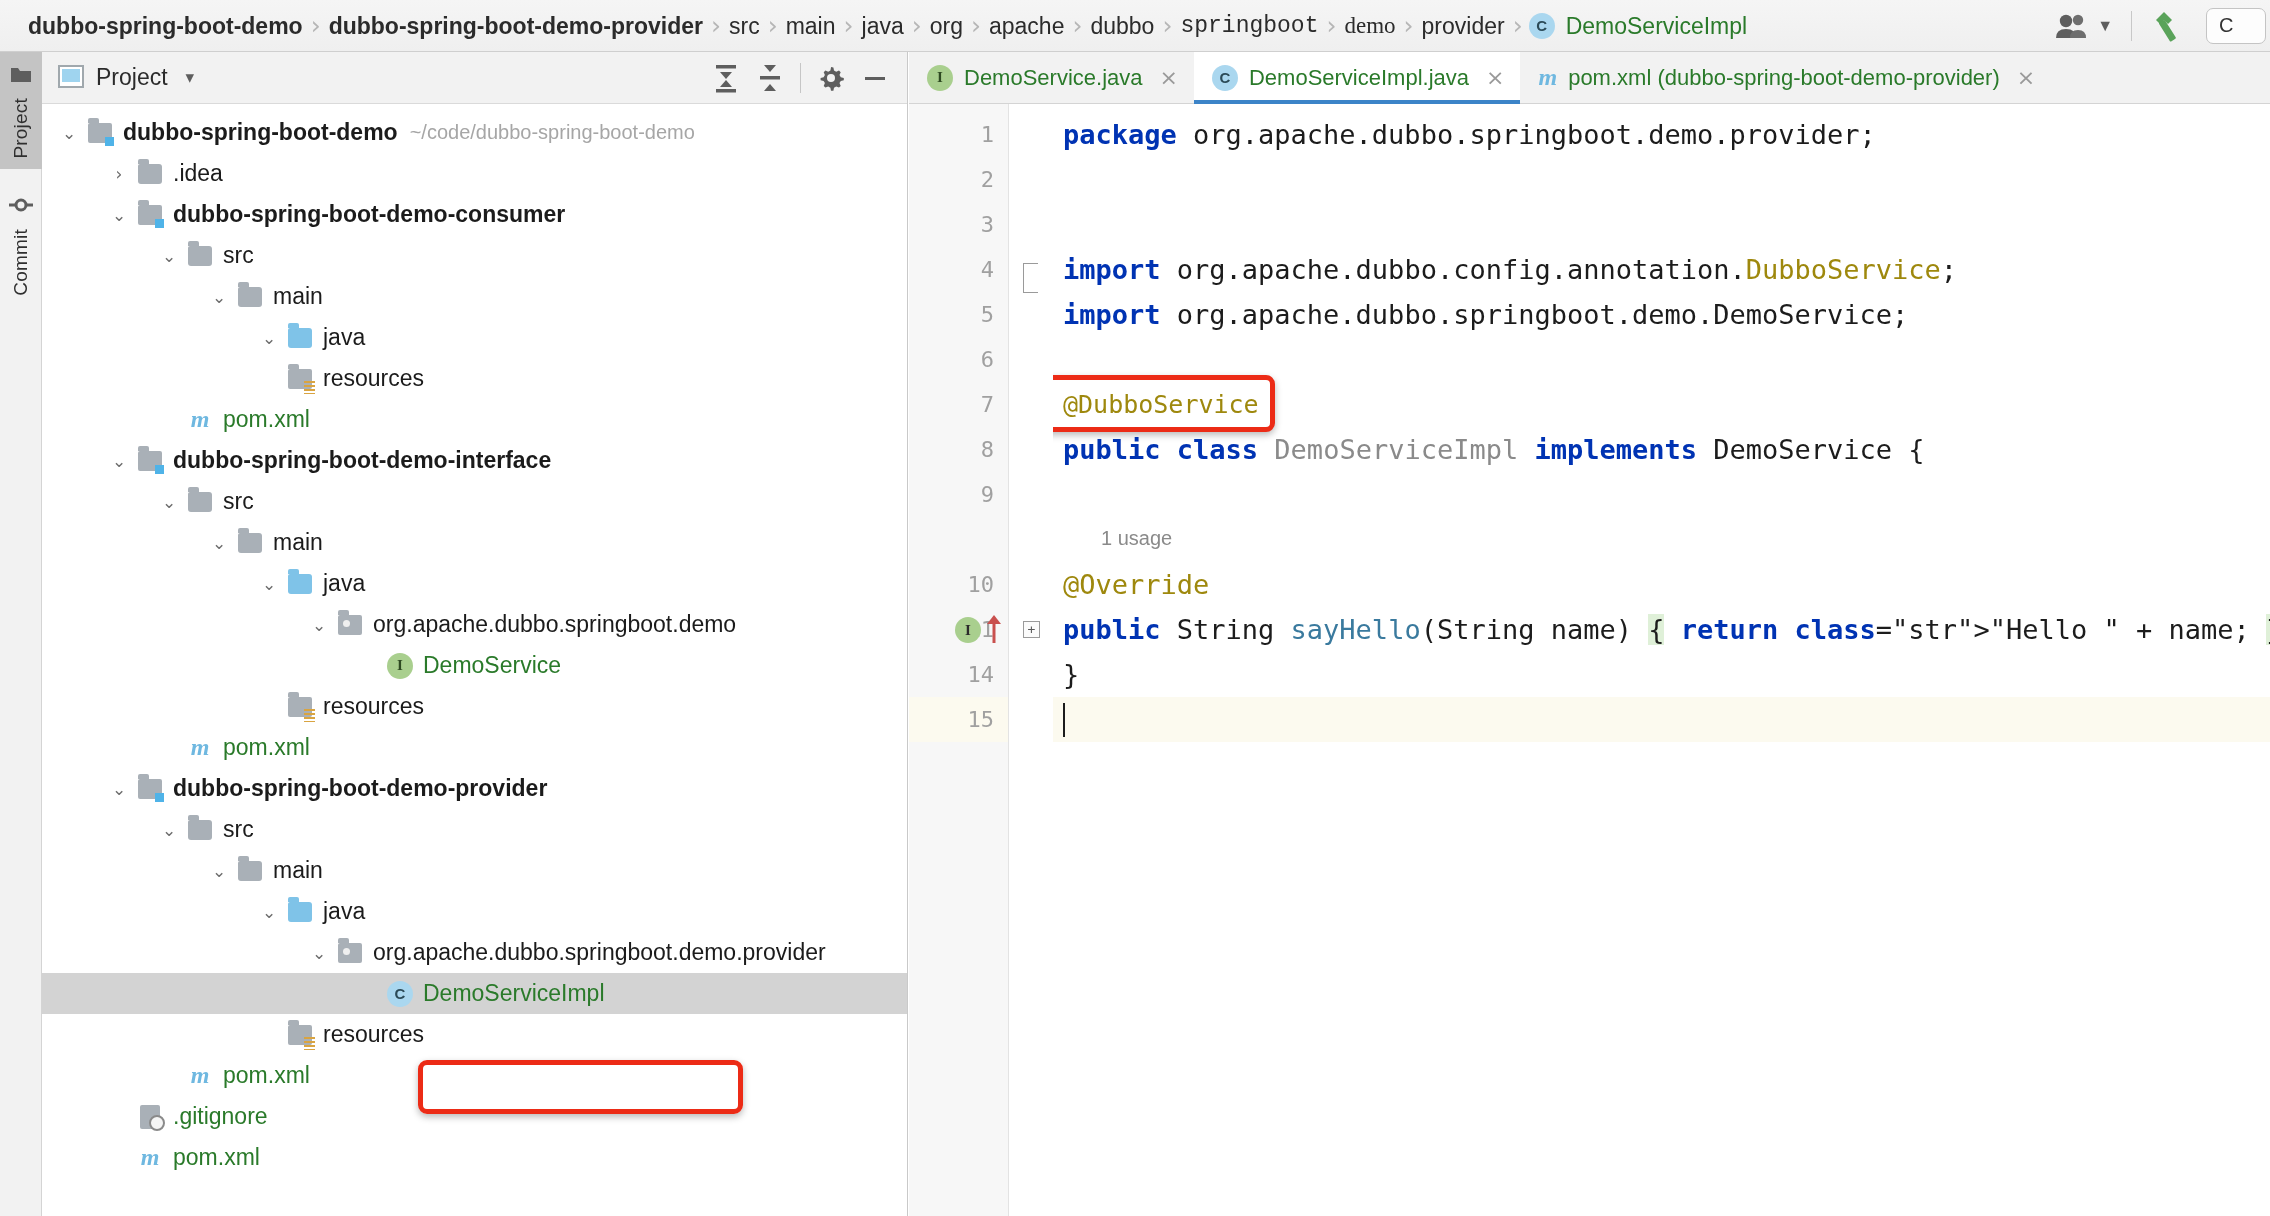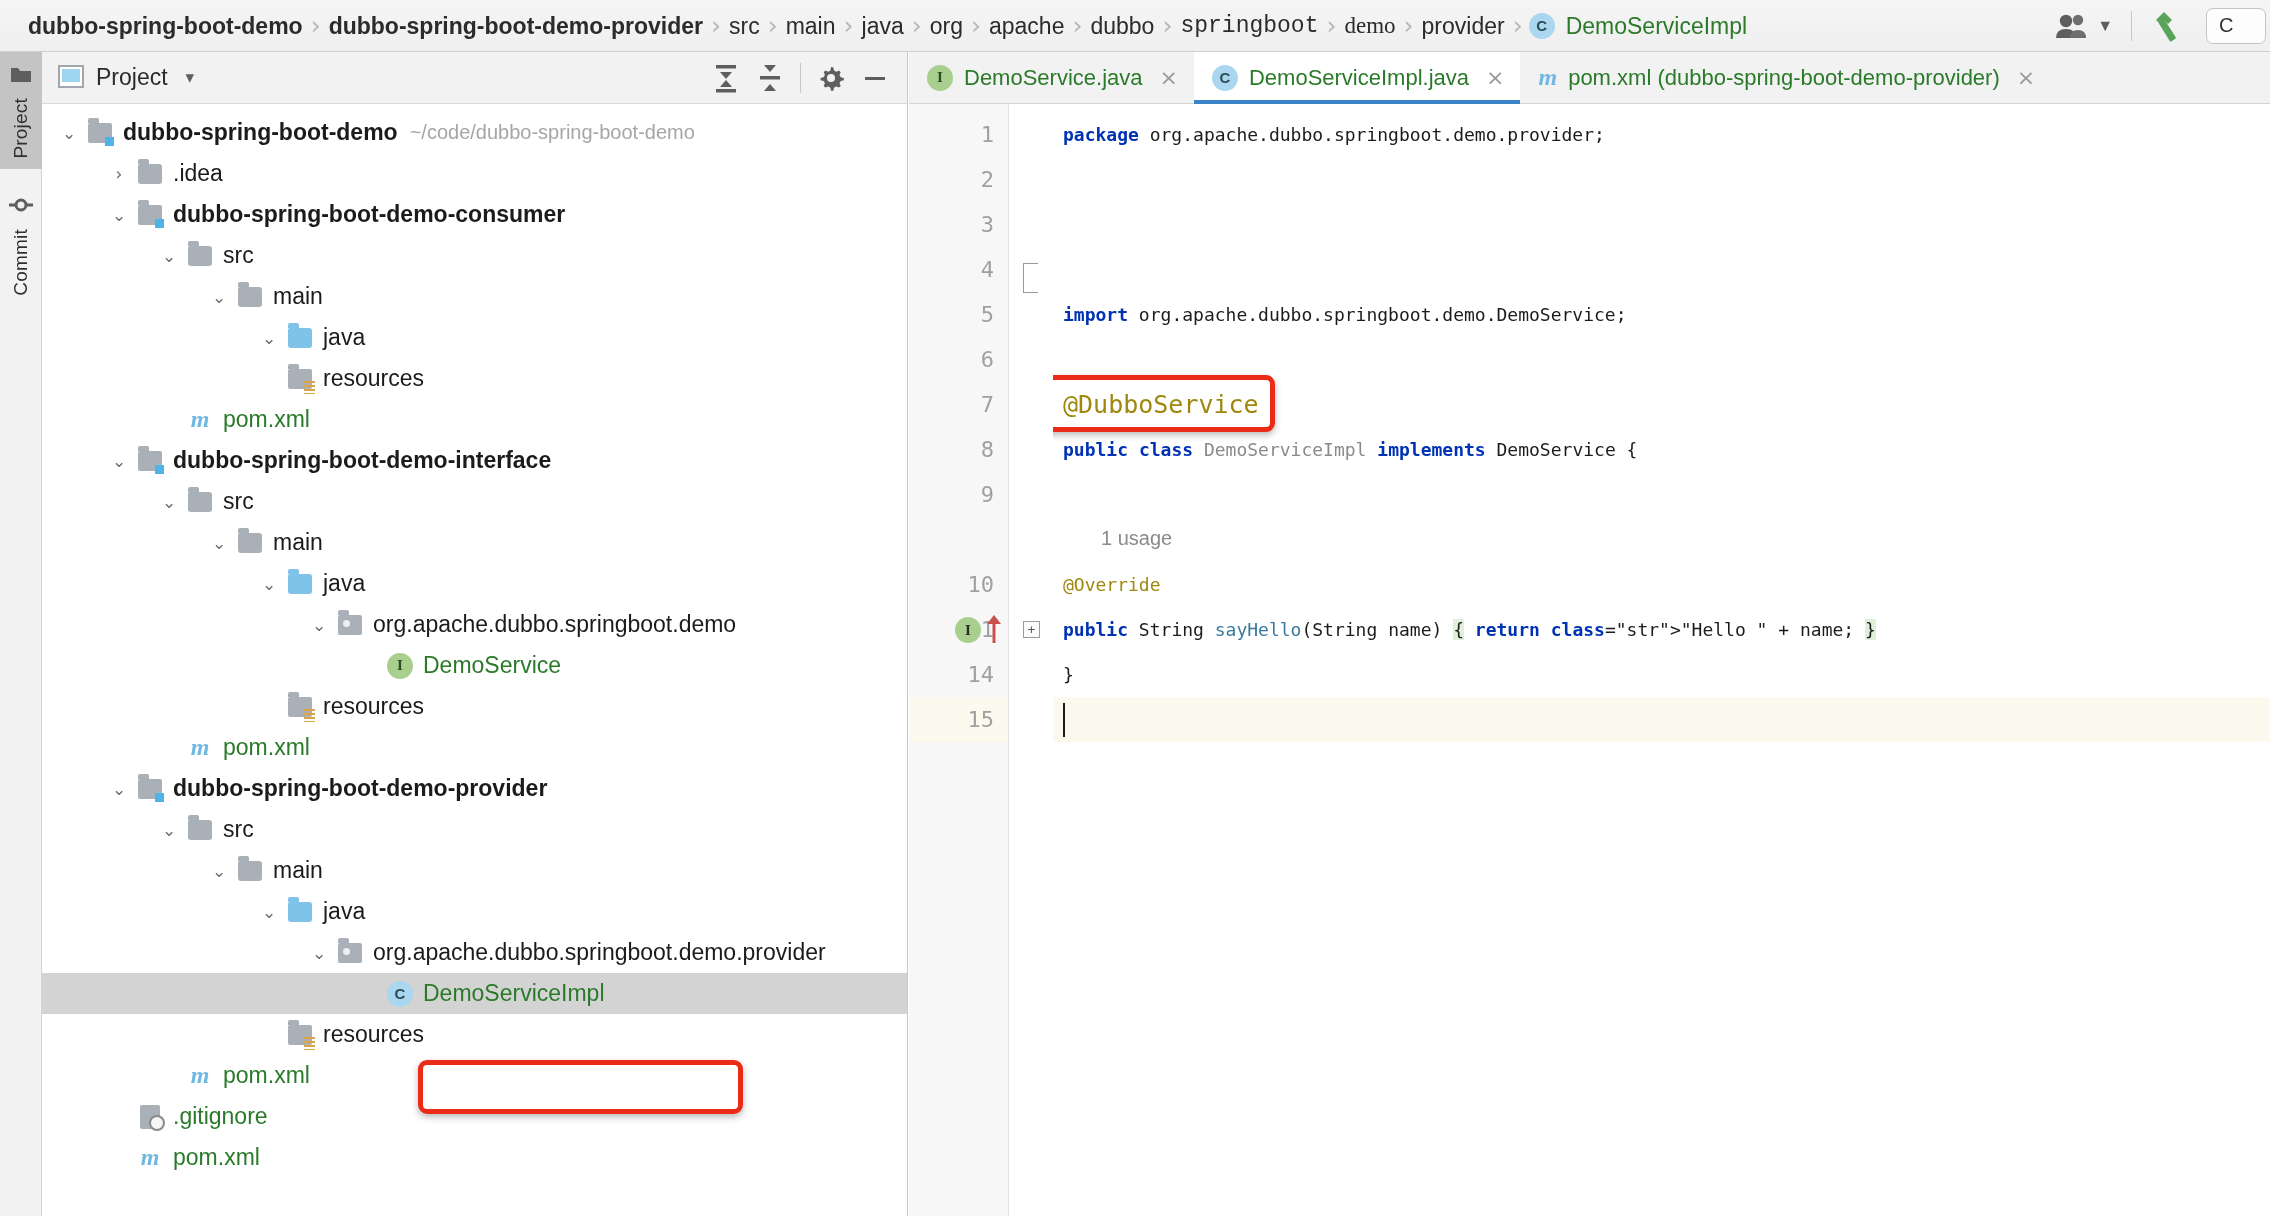--- a/index.html
+++ b/index.html
@@ -149,21 +149,21 @@
   }
   #foldcol { width: 44px; background:#ffffff; flex:0 0 auto; position: relative; }
   #code { flex: 1; position: relative; overflow: hidden; }
 
   .ln {
     position:absolute; right: 14px; font-size: 22px; color:#a0a0a0;
     font-family:"DejaVu Sans Mono", monospace; line-height: 45px; height:45px;
   }
   .cline {
     position:absolute; left: 10px; height:45px; line-height:45px;
-    font-family:"DejaVu Sans Mono", monospace; font-size: 18px; white-space: pre;
+    font-family:"DejaVu Sans Mono", monospace; font-size: 27px; white-space: pre;
     color:#1c1c1c;
   }
   .kw { color:#0033b3; font-weight: bold; }
   .ann { color:#9e880d; }
   .meth { color:#3a7a9e; }
   .cls-gray { color:#8a8a8a; }
   .hl-brace { background:#dff0d8; }
   .usage-hint {
     position:absolute; left: 10px; height:42px; line-height:42px;
     font-size: 20px; color:#8a8a8a; font-family:Liberation Sans, sans-serif;
@@ -567,20 +567,21 @@
         <div class="ln" style="top: 593px;">15</div>
       </div>
     <div id="foldcol">
         <div class="fold-brace" style="top: 159px;"></div>
         <div class="fold-mark" style="top: 517px;">+</div>
       </div>
     <div id="code">
         <div class="cline" style="top: 8px;"><span class="kw">package</span> org.apache.dubbo.springboot.demo.provider;</div>
         <div class="cline" style="top: 53px;"></div>
         <div class="cline" style="top: 98px;"></div>
+        <div class="cline" style="top: 143px;"><span class="kw">import</span> org.apache.dubbo.config.annotation.<span class="ann">DubboService</span>;</div>
         <div class="cline" style="top: 188px;"><span class="kw">import</span> org.apache.dubbo.springboot.demo.DemoService;</div>
         <div class="cline" style="top: 233px;"></div>
         <div id="code-highlight" style="left: -30px; top: 271px; width: 252px; height: 57px;"></div>
         <div id="code-highlight-text" style="left: 10px; top: 278px;">@DubboService</div>
         <div class="cline" style="top: 323px;"><span class="kw">public</span> <span class="kw">class</span> <span class="cls-gray">DemoServiceImpl</span> <span class="kw">implements</span> DemoService {</div>
         <div class="cline" style="top: 368px;"></div>
         <div class="usage-hint" style="top: 413px; left: 48px;">1 usage</div>
         <div class="cline" style="top: 458px;"><span class="ann">@Override</span></div>
         <div class="cline" style="top: 503px;"><span class="kw">public</span> String <span class="meth">sayHello</span>(String name) <span class="hl-brace">{</span> <span class="kw">return</span> <span <span="" class="kw">class</span>="str"&gt;"Hello " + name; <span class="hl-brace">}</span></div>
         <div class="cline" style="top: 548px;">}</div>

